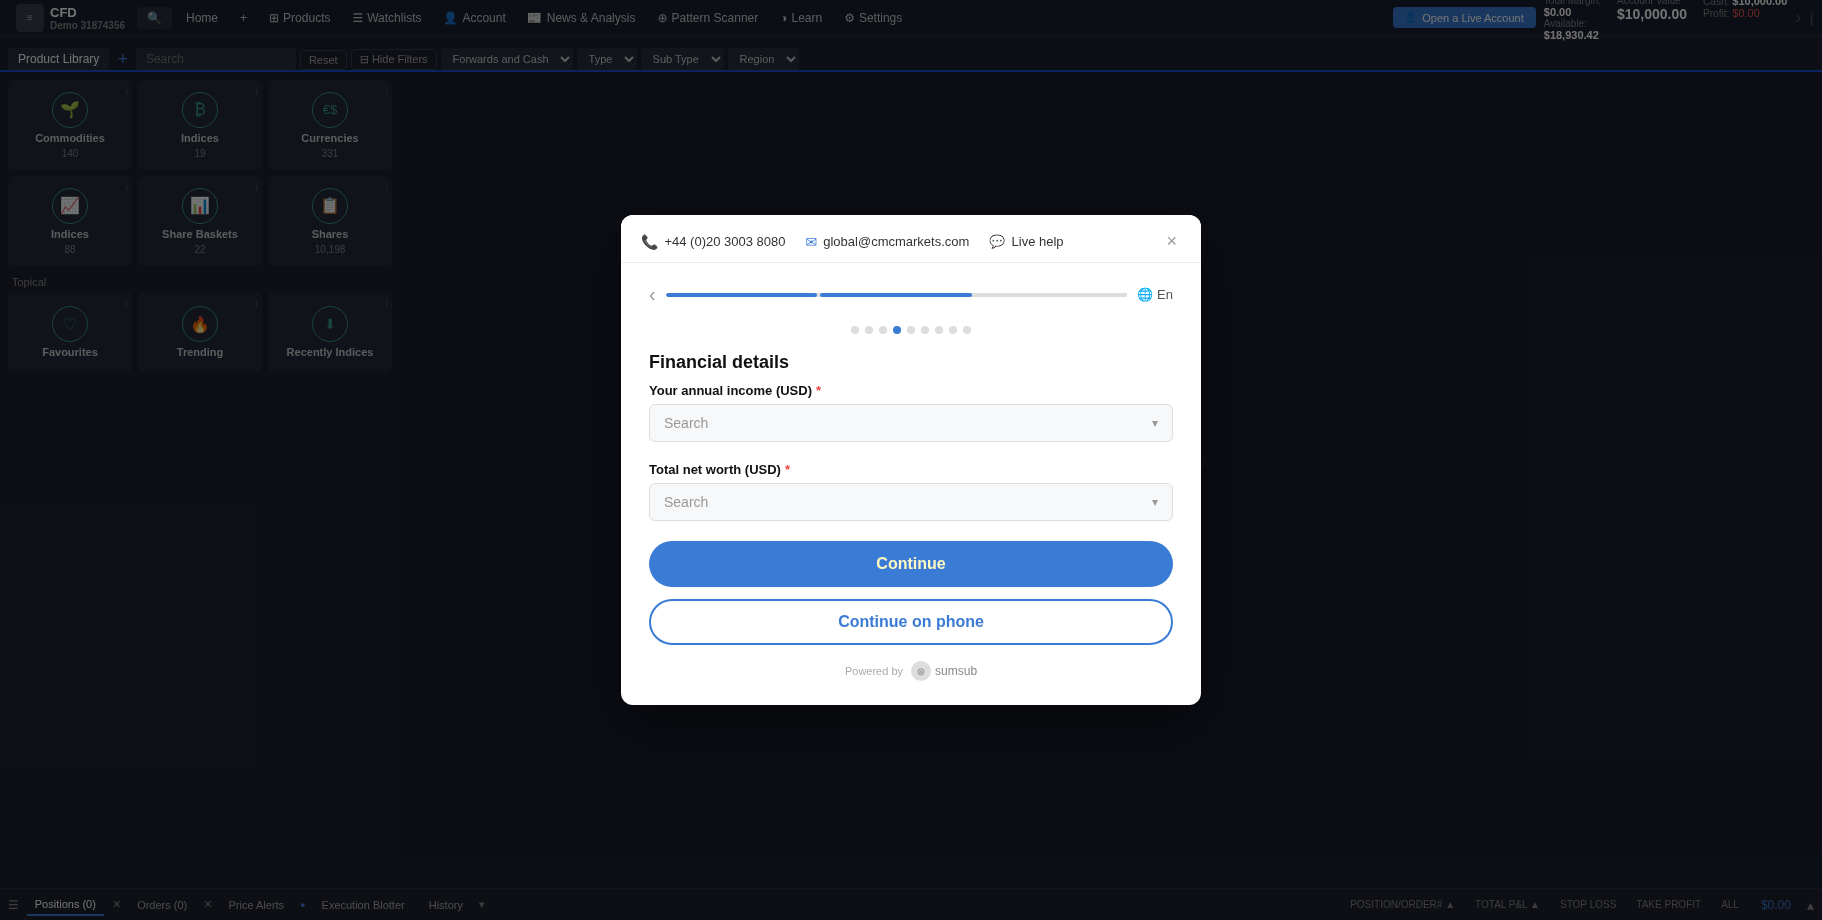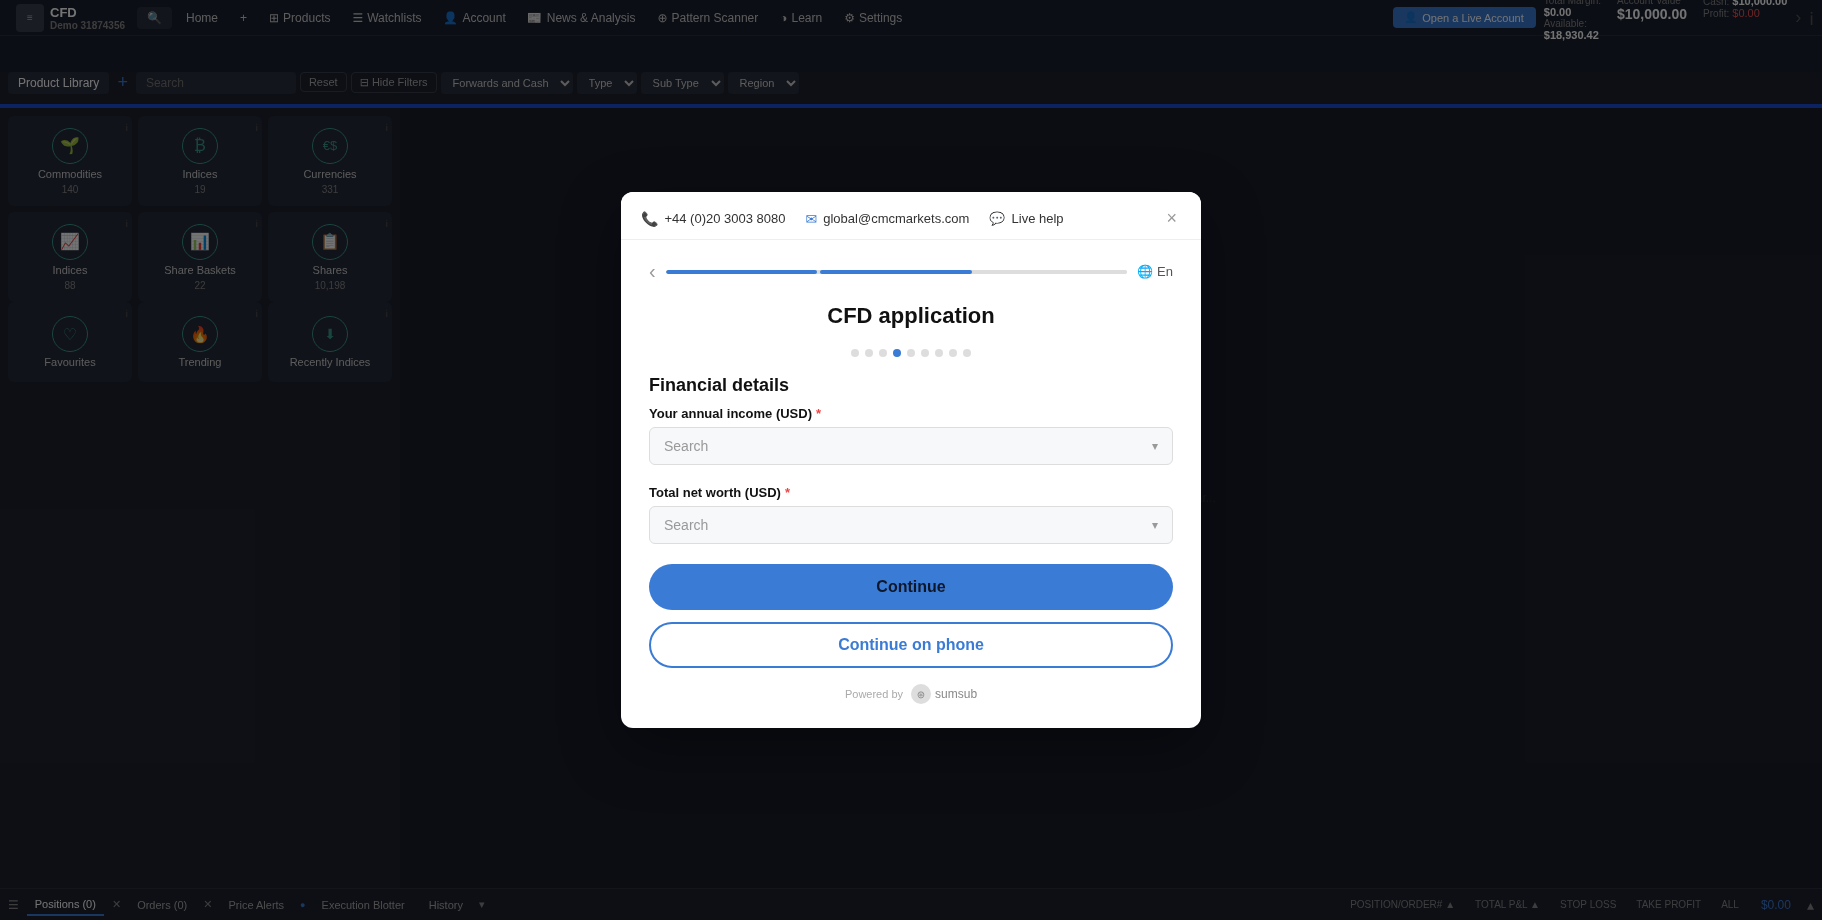--- a/index.html
+++ b/index.html
@@ -95,27 +95,26 @@
       font-size: 11px;
       color: #ccc;
     }
     .stat-label { color: #888; font-size: 10px; }
     .stat-value { color: #fff; font-weight: bold; }
     .stat-negative { color: #e55; }
 
     
     .second-nav {
       display: flex;
-      align-items: flex-start;
+      align-items: flex-end;
       background: #1e2330;
       height: 36px;
       padding: 0 8px;
-      border-bottom: 4px solid #1d4ed8;
-      gap: 4px;
-      margin-top: 36px;
+      border-bottom: 2px solid #1d4ed8;
+      gap: 4px;
     }
     .product-lib {
       color: #fff;
       font-size: 12px;
       padding: 4px 10px;
       background: #2a2f3e;
       border-radius: 4px;
     }
     .search-bar {
       background: #2a2f3e;
@@ -190,20 +189,21 @@
       display: flex;
       align-items: center;
       justify-content: center;
       color: #3a9a8a;
       font-size: 16px;
     }
     .asset-name {
       color: #ccc;
       font-size: 11px;
       text-align: left;
+      font-weight: bold;
     }
     .asset-count {
       color: #888;
       font-size: 10px;
     }
     .asset-info {
       position: absolute;
       top: 4px;
       right: 4px;
       color: #555;
@@ -447,21 +447,21 @@
     }
     .field-desc {
       font-size: 12px;
       color: #777;
       margin-bottom: 8px;
       line-height: 1.4;
     }
     .continue-btn {
       width: 100%;
       background: #3a7bd5;
-      color: #0f172a;
+      color: #fef9c3;
       border: none;
       padding: 14px;
       border-radius: 30px;
       font-size: 16px;
       font-weight: 600;
       cursor: pointer;
       margin-bottom: 12px;
     }
     .continue-phone-btn {
       width: 100%;
@@ -624,20 +624,21 @@
         <div class="asset-name">Share Baskets</div>
         <div class="asset-count">22</div>
       </div>
       <div class="asset-card">
         <span class="asset-info">ℹ</span>
         <div class="asset-icon">📋</div>
         <div class="asset-name">Shares</div>
         <div class="asset-count">10,198</div>
       </div>
     </div>
+    <div class="topical-label">Topical</div>
     <div class="topical-grid">
       <div class="topical-card">
         <span class="asset-info">ℹ</span>
         <div class="asset-icon">♡</div>
         <div class="asset-name">Favourites</div>
       </div>
       <div class="topical-card">
         <span class="asset-info">ℹ</span>
         <div class="asset-icon">🔥</div>
         <div class="asset-name">Trending</div>
@@ -705,21 +706,20 @@
           <div class="progress-segment filled"></div>
           <div class="progress-segment"></div>
         </div>
         <button class="lang-btn">
           <span>🌐</span>
           <span>En</span>
         </button>
       </div>
 
       
-      <div class="modal-title">CFD application</div>
 
       
       <div class="step-dots">
         <div class="dot"></div>
         <div class="dot"></div>
         <div class="dot"></div>
         <div class="dot active"></div>
         <div class="dot"></div>
         <div class="dot"></div>
         <div class="dot"></div>

